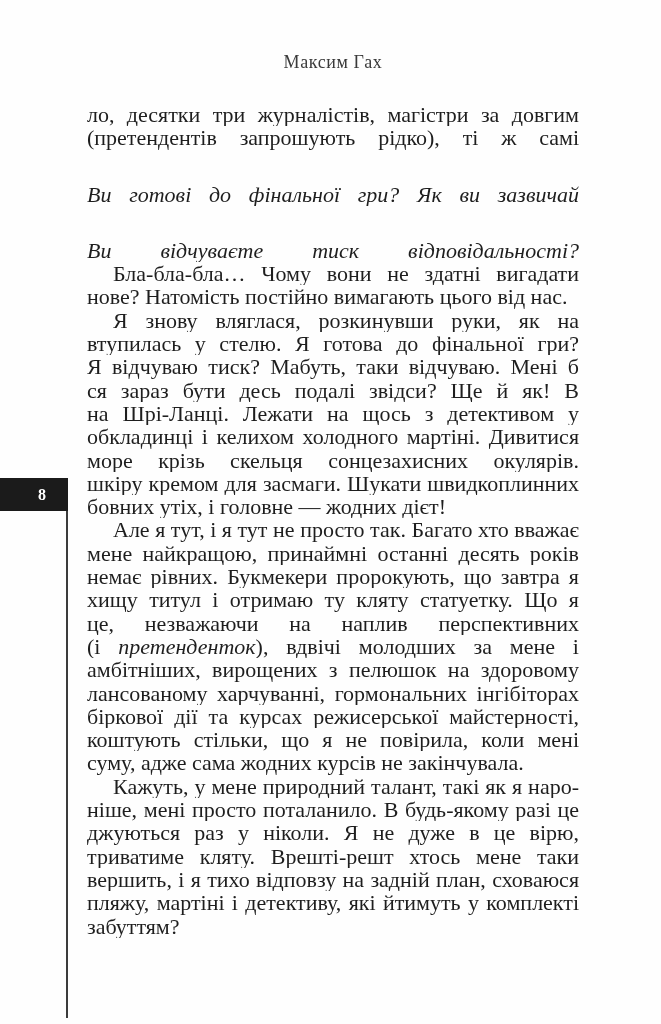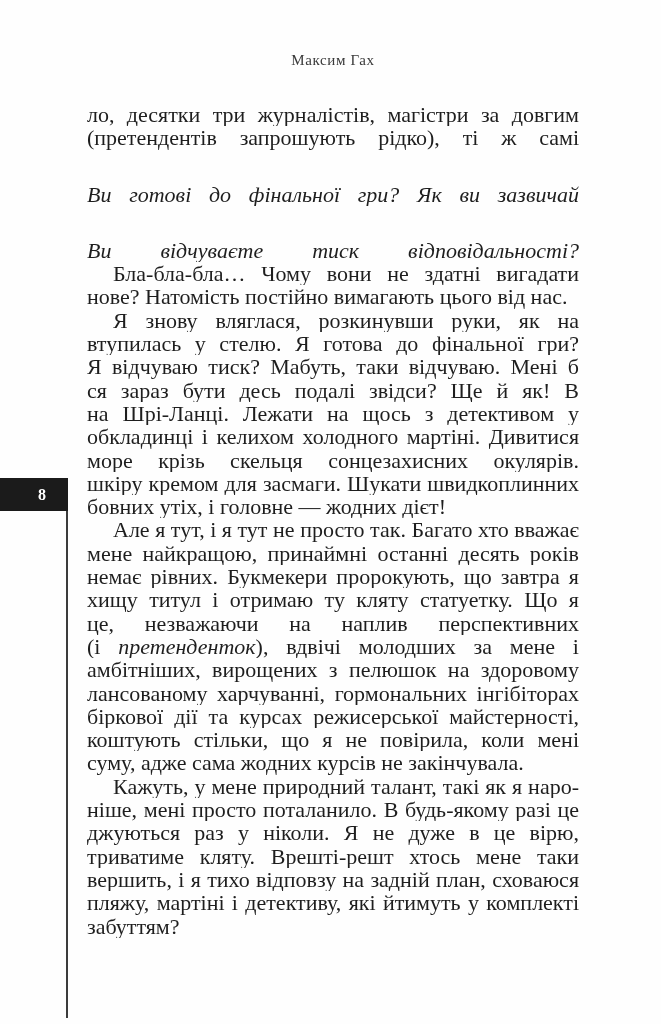--- a/index.html
+++ b/index.html
@@ -15,21 +15,21 @@
     overflow: hidden;
     font-family: "Liberation Serif", "DejaVu Serif", serif;
     color: #1e1e1e;
   }
   .running-head {
     position: absolute;
     left: 87px;
     top: 52px;
     width: 492px;
     text-align: center;
-    font-size: 15px;
+    font-size: 18px;
     letter-spacing: 0.6px;
     color: #3a3a3a;
   }
   .page-number-box {
     position: absolute;
     left: 0;
     top: 478px;
     width: 68px;
     height: 33px;
     background: #1b1b1b;

